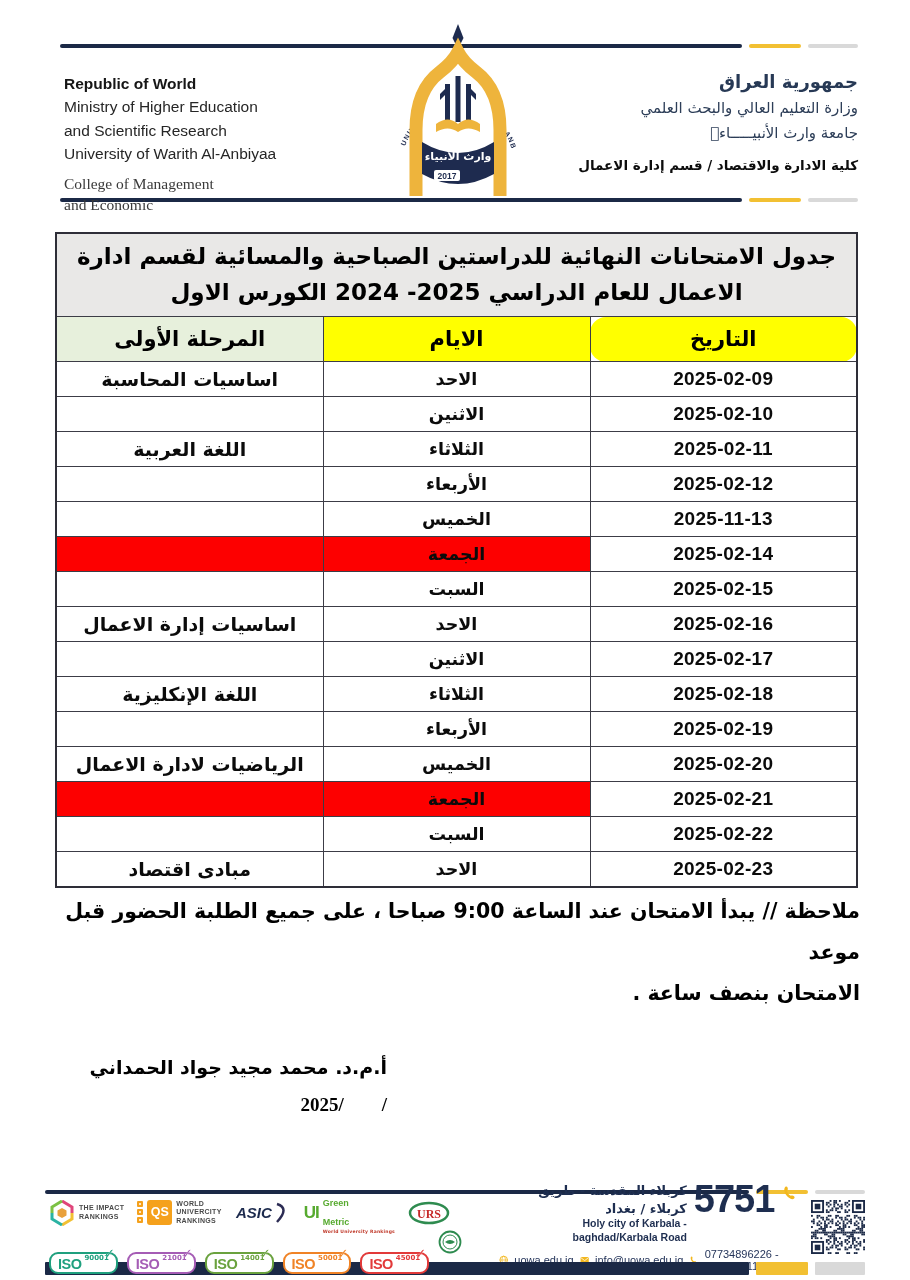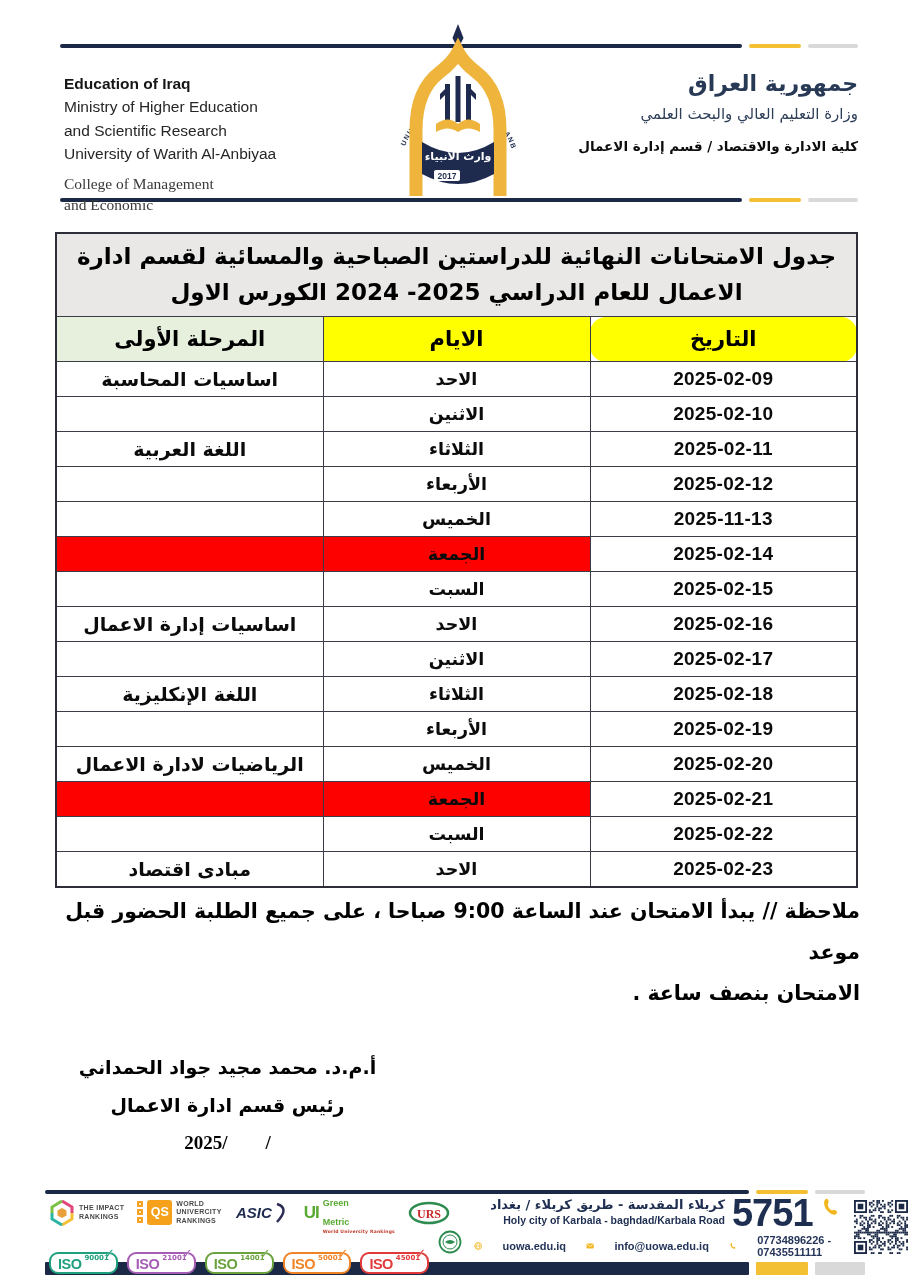--- a/index.html
+++ b/index.html
@@ -20,21 +20,21 @@
 
   
   .header-left{position:absolute;left:64px;top:72px;width:300px;font-family:"Liberation Sans",sans-serif;}
   .hl-line{font-size:15.5px;color:#262626;line-height:1.5;}
   .hl-line.b{font-weight:bold;color:#161616;}
   .hl-serif{font-family:"Liberation Serif","DejaVu Serif",serif;font-size:15.5px;color:#3a3a3a;line-height:1.35;margin-top:9px;}
 
   .uni-logo{position:absolute;left:392px;top:24px;width:132px;height:176px;z-index:5;}
 
   .header-right{position:absolute;right:52px;top:70px;text-align:right;direction:rtl;}
-  .hr1{font-size:22px;font-weight:bold;color:#273955;line-height:1.3;}
+  .hr1{font-size:18px;font-weight:bold;color:#273955;line-height:1.3;}
   .hr2{font-size:15px;color:#2d3e58;margin-top:5px;line-height:1.4;}
   .hr3{font-size:15px;color:#2d3e58;margin-top:4px;line-height:1.4;}
   .hr4{font-size:13.5px;font-weight:bold;color:#0d0d0d;margin-top:12px;line-height:1.4;}
 
   
   table.schedule{position:absolute;left:55px;top:232px;width:803px;border-collapse:collapse;direction:rtl;table-layout:fixed;border:2.5px solid #2e2e38;}
   table.schedule th,table.schedule td{border:1.6px solid #3c3c46;text-align:center;vertical-align:middle;padding:0 6px;overflow:hidden;}
   th.title{height:82px;background:#e9e8e7;font-size:23px;font-weight:bold;color:#000;line-height:1.55;padding:2px 16px;}
   tr.cols th{height:44px;font-size:21px;font-weight:bold;color:#000;}
   th.c-date{width:167px;background:#ffff00;border-radius:16px;}
@@ -43,21 +43,21 @@
   tbody td{height:34px;background:#ffffff;}
   td.date{font-family:"Liberation Sans",sans-serif;direction:ltr;font-size:19px;font-weight:bold;color:#0b0b0b;letter-spacing:.3px;}
   td.day{font-size:17.5px;font-weight:bold;color:#0b0b0b;}
   td.subject{font-size:19px;font-weight:bold;color:#0b0b0b;}
   tr.holiday td.day,tr.holiday td.subject{background:#fd0000;}
 
   
   .note{position:absolute;left:55px;top:891px;width:805px;direction:rtl;text-align:right;font-weight:bold;color:#000;font-size:20.5px;line-height:2.0;}
 
   
-  .signature{position:absolute;left:60px;top:1048px;width:335px;text-align:center;direction:rtl;font-weight:bold;color:#000;font-size:19px;line-height:2.0;}
+  .signature{position:absolute;left:52px;top:1048px;width:335px;text-align:right;direction:rtl;font-weight:bold;color:#000;font-size:19px;line-height:2.0;}
   .sig-date{white-space:pre;font-family:"Liberation Serif","DejaVu Sans",serif;}
 
   
   .footer{position:absolute;left:45px;top:1190px;width:820px;}
   .f-line{height:4px;display:flex;gap:7px;}
   .f-mid{display:flex;align-items:center;gap:12px;height:56px;padding:5px 0 4px 4px;}
   .f-bottom{height:13px;display:flex;gap:7px;margin-top:3px;}
   .f-bottom .seg{border-radius:1px;}
 
   .logos{width:438px;display:flex;flex-direction:column;gap:3px;}
@@ -77,42 +77,42 @@
   .iso-word{font-family:"Liberation Sans",sans-serif;font-size:14.5px;font-weight:bold;color:var(--c);letter-spacing:-.5px;line-height:20px;}
   .iso-num{font-size:7px;font-weight:bold;color:var(--c);}
   .iso-tick{position:absolute;top:-8px;right:1px;font-size:13px;font-weight:bold;color:var(--c);font-style:normal;text-shadow:0 0 1px #fff;}
 
   .contact{flex:1;display:flex;flex-direction:column;align-items:flex-end;gap:3px;}
   .contact-top{display:flex;align-items:flex-start;gap:7px;}
   .addr{text-align:right;color:#1e2e50;}
   .addr-ar{font-size:13px;font-weight:bold;direction:rtl;line-height:1.35;}
   .addr-en{font-family:"Liberation Sans",sans-serif;font-size:10.5px;font-weight:bold;line-height:1.3;}
   .hotline{font-family:"Liberation Sans",sans-serif;font-size:38px;font-weight:bold;color:#1e2e50;line-height:.9;letter-spacing:-1px;}
-  .contact-bottom{display:flex;align-items:center;gap:20px;font-family:"Liberation Sans",sans-serif;font-size:11px;font-weight:bold;color:#25355a;}
+  .contact-bottom{display:flex;align-items:center;gap:6px;font-family:"Liberation Sans",sans-serif;font-size:11px;font-weight:normal;color:#25355a;}
   .ci{display:inline-flex;width:14px;height:14px;}
   .qr-box{width:54px;height:54px;flex:none;}
 </style>
 </head>
 <body>
 
 <div class="page">
 
   <div class="tri-line top">
     <i class="seg navy"></i>
     <i class="seg yellow"></i>
     <i class="seg gray"></i>
   </div>
   <div class="tri-line bottom">
     <i class="seg navy"></i>
     <i class="seg yellow"></i>
     <i class="seg gray"></i>
   </div>
 
   <div class="header-left">
-    <div class="hl-line b">Education of Iraq</div>
+    <div class="hl-line b">Republic of World</div>
     <div class="hl-line">Ministry of Higher Education</div>
     <div class="hl-line">and Scientific Research</div>
     <div class="hl-line">University of Warith Al-Anbiyaa</div>
     <div class="hl-serif">
       <div>College of Management</div>
       <div>and Economic</div>
     </div>
   </div>
 
   <svg class="uni-logo" viewBox="0 0 132 176">
@@ -131,20 +131,21 @@
     <path d="M44 100 Q56 91 66 100 Q76 91 88 100 L88 108 Q76 101 66 108 Q56 101 44 108 Z" fill="#eeb43c"></path>
     <path d="M30 118 Q66 140 102 118 L102 150 Q66 170 30 150 Z" fill="#1e2b4f"></path>
     <text x="66" y="136" text-anchor="middle" font-size="11" font-weight="bold" fill="#ffffff" direction="rtl">وارث الأنبياء</text>
     <rect x="42" y="146" width="26" height="11" rx="2" fill="#ffffff"></rect>
     <text x="55" y="155" text-anchor="middle" font-family="Liberation Sans, sans-serif" font-size="8.5" font-weight="bold" fill="#1e2b4f">2017</text>
   </svg>
 
   <div class="header-right">
     <div class="hr1">جمهورية العراق</div>
     <div class="hr2">وزارة التعليم العالي والبحث العلمي</div>
+    <div class="hr3">جامعة وارث الأنبيـــــاءؑ</div>
     <div class="hr4">كلية الادارة والاقتصاد / قسم إدارة الاعمال</div>
   </div>
 
   <table class="schedule">
     <thead>
       <tr>
         <th class="title" colspan="3">جدول الامتحانات النهائية للدراستين الصباحية والمسائية لقسم ادارة الاعمال للعام الدراسي ⁦2024 -2025⁩ الكورس الاول</th>
       </tr>
       <tr class="cols">
         <th class="c-date">التاريخ</th>
@@ -231,21 +232,20 @@
       </tbody>
   </table>
 
   <div class="note">
     <div>ملاحظة  // يبدأ الامتحان عند الساعة 9:00 صباحا ، على جميع الطلبة الحضور قبل موعد</div>
     <div>الامتحان بنصف ساعة .</div>
   </div>
 
   <div class="signature">
     <div>أ.م.د. محمد مجيد جواد الحمداني</div>
-    <div>رئيس قسم ادارة الاعمال</div>
     <div class="sig-date">/        /2025</div>
   </div>
 
   <div class="footer">
     <div class="f-line">
       <i class="seg navy"></i>
       <i class="seg yellow"></i>
       <i class="seg gray"></i>
     </div>
 

